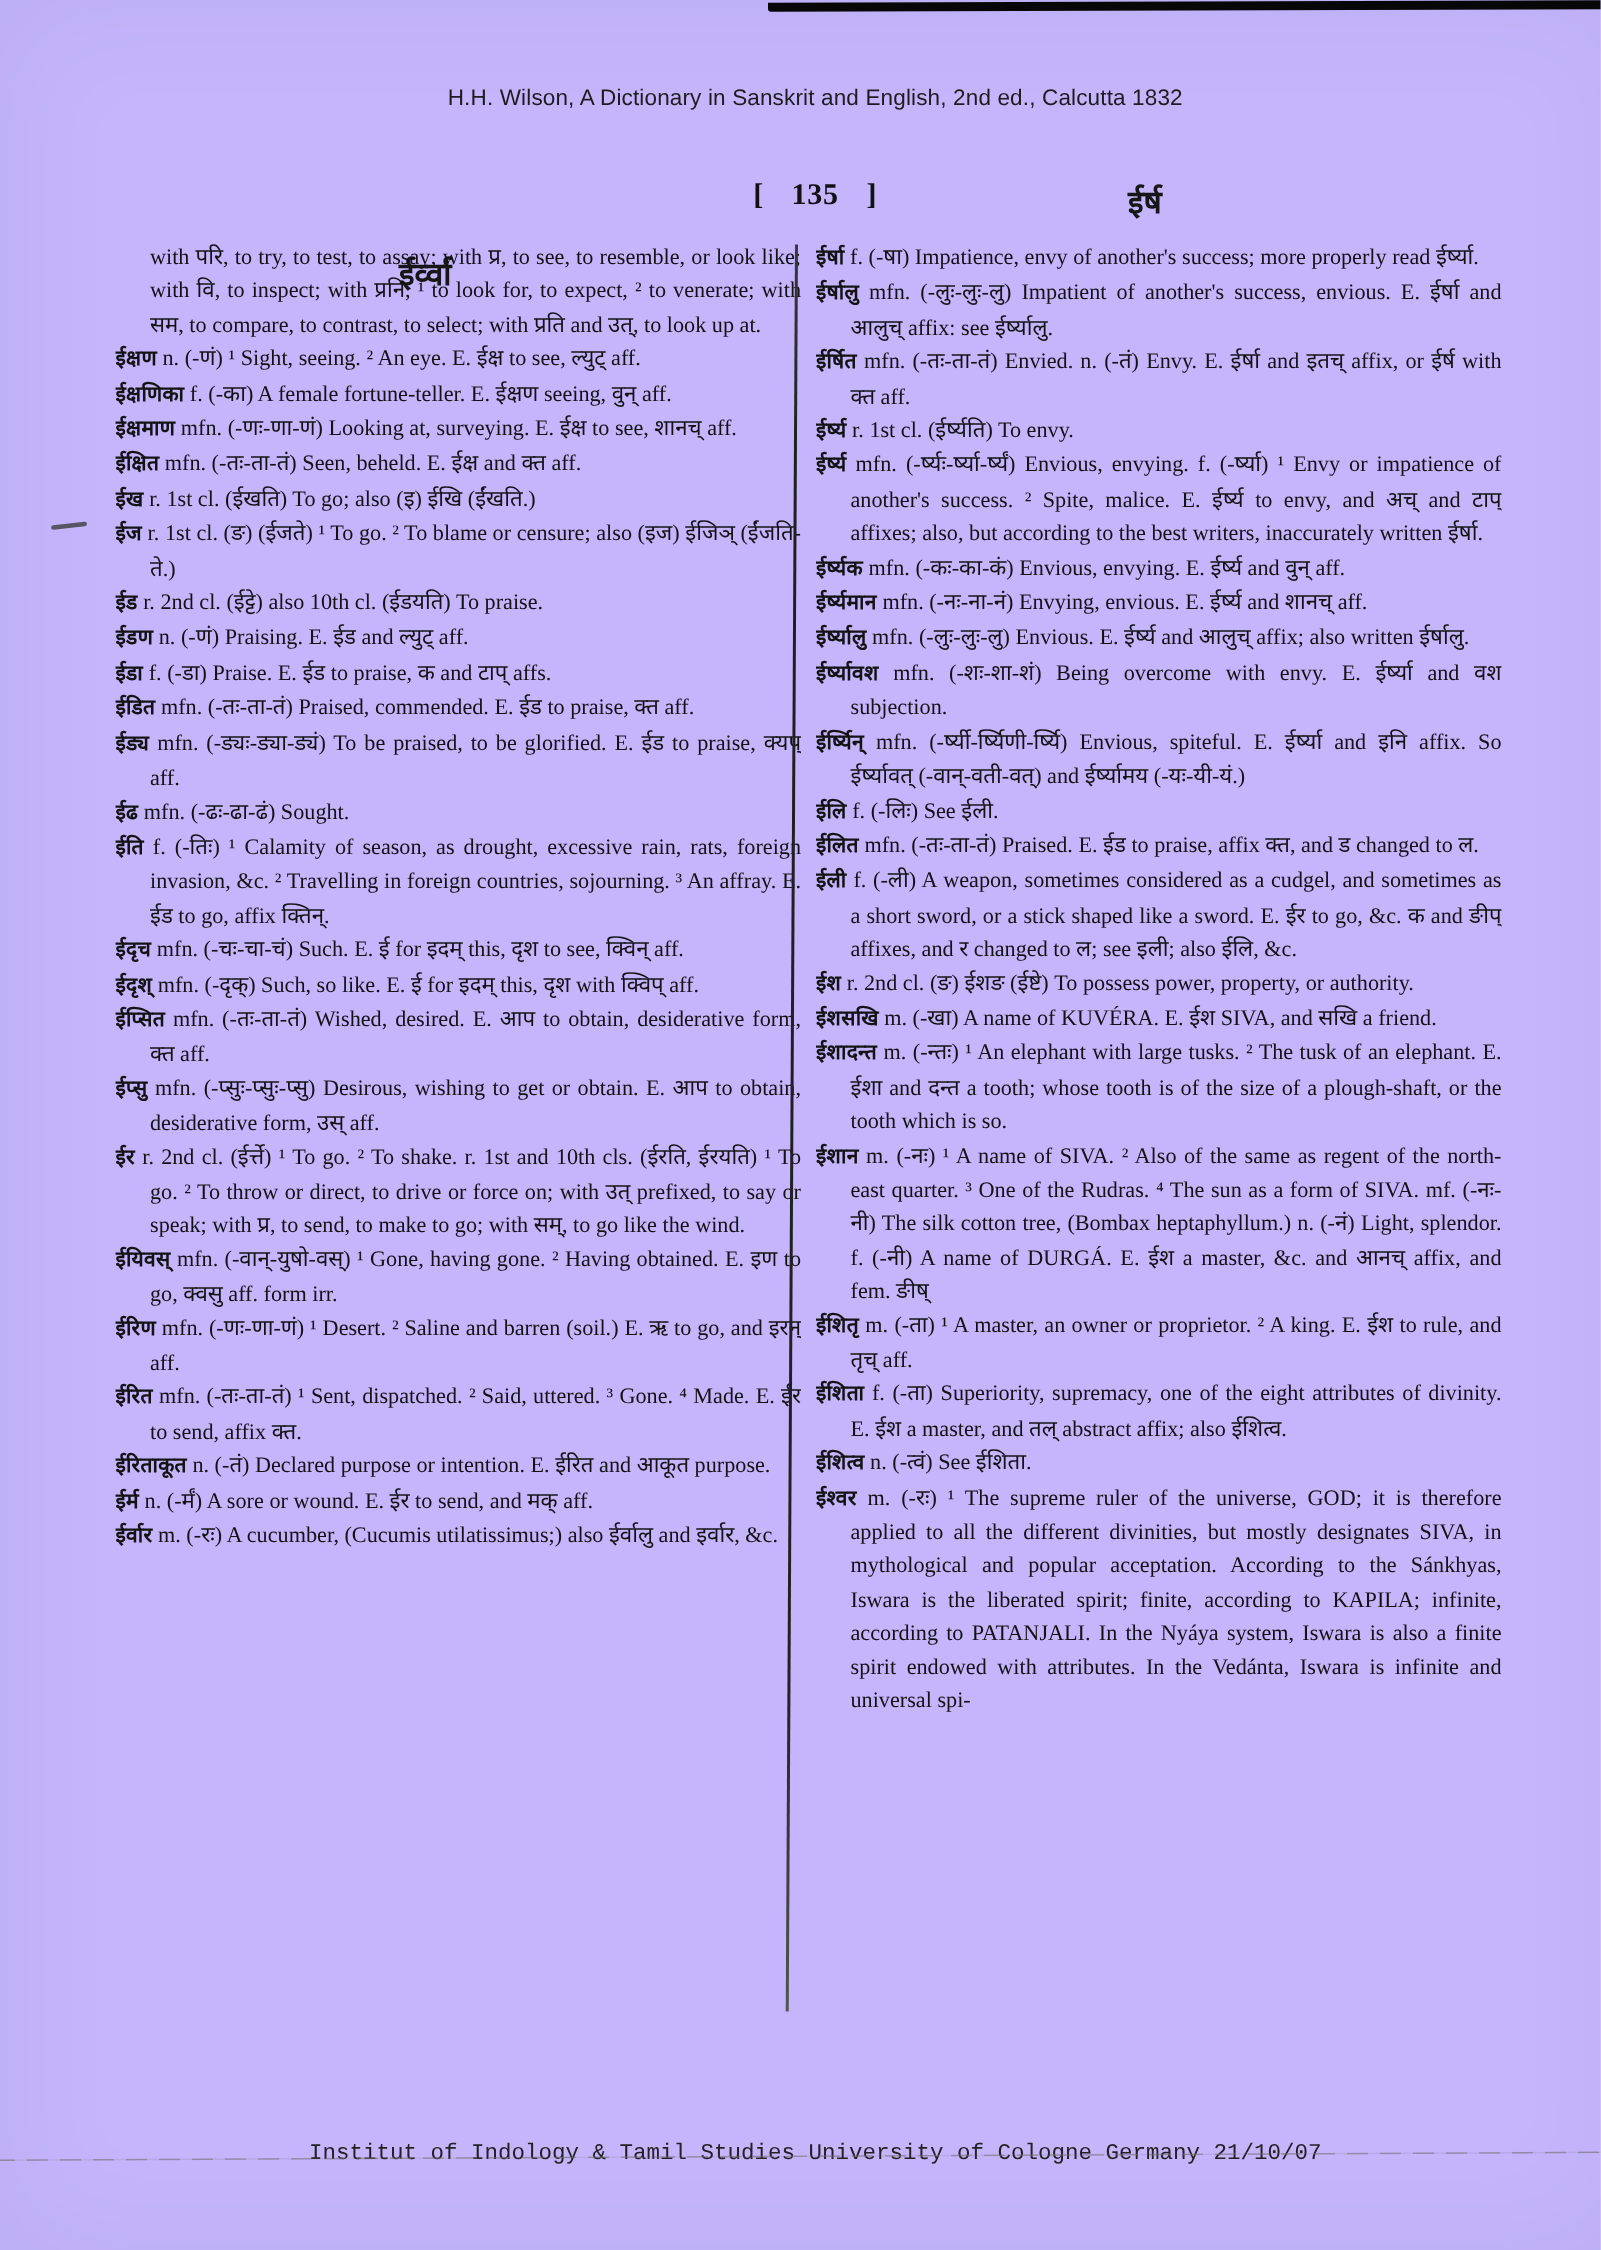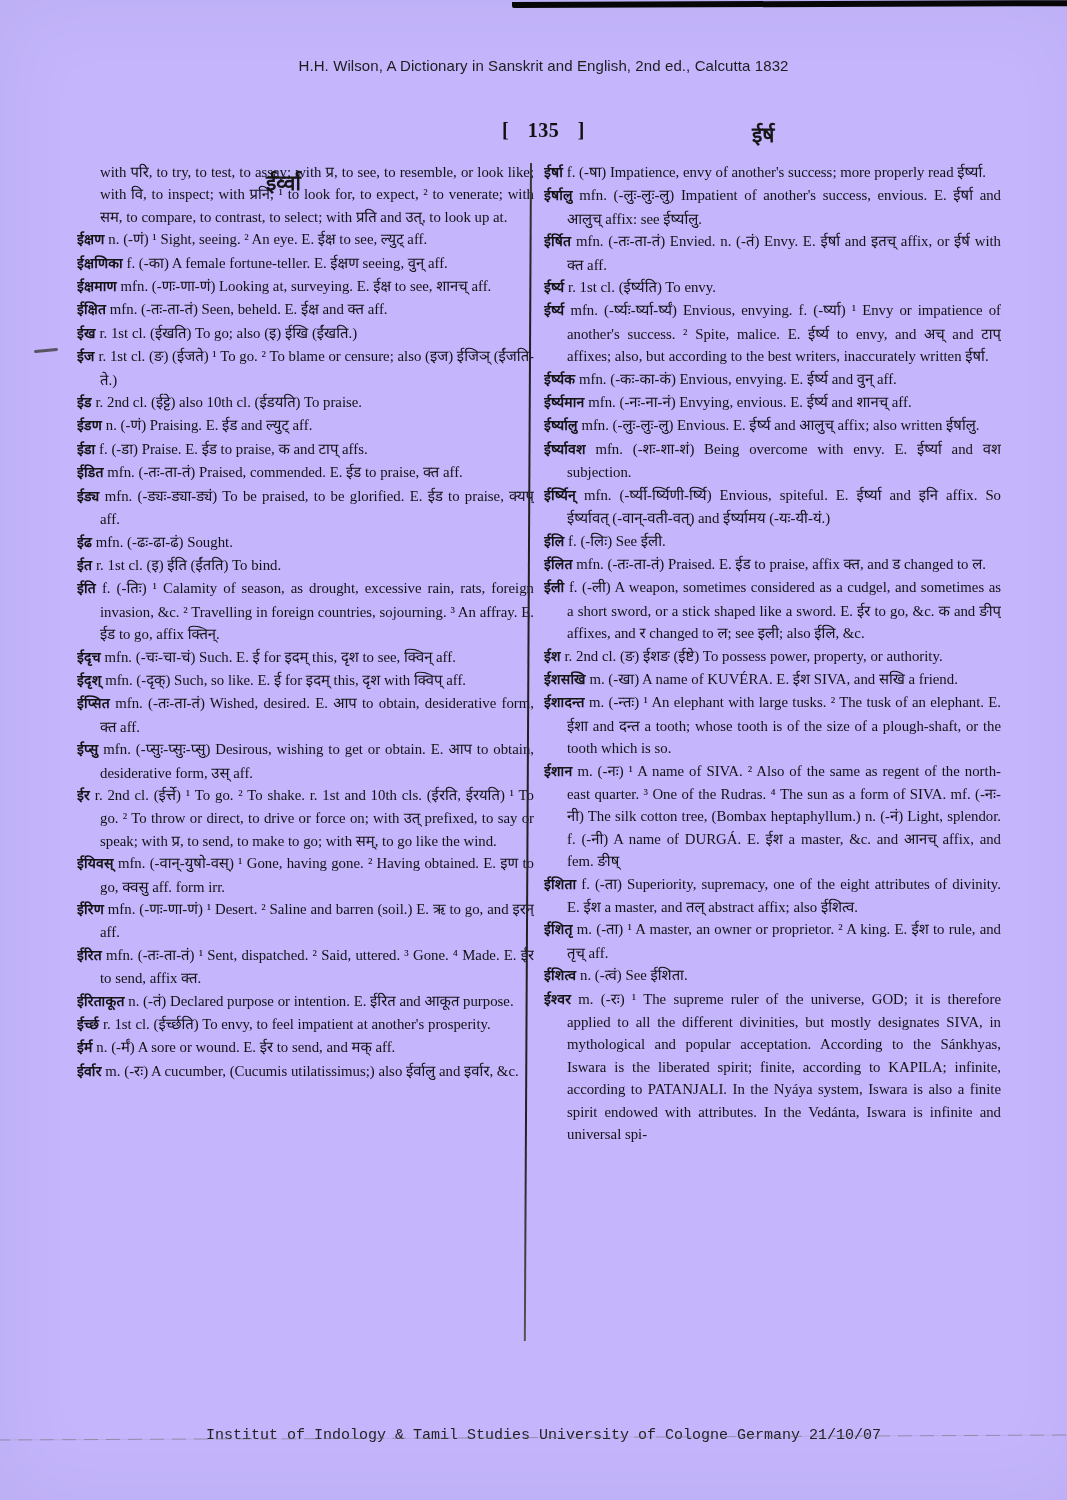--- a/index.html
+++ b/index.html
@@ -157,24 +157,20 @@
         <p class="entry">
           <span class="hw">ईड्य</span>
           <span>mfn. (-ड्यः-ड्या-ड्यं) To be praised, to be glorified. E. ईड to praise, क्यप् aff.</span>
         </p>
 
         <p class="entry">
           <span class="hw">ईढ</span>
           <span>mfn. (-ढः-ढा-ढं) Sought.</span>
         </p>
 
-        <p class="entry">
-          <span class="hw">ईत</span>
-          <span>r. 1st cl. (इ) ईति (ईंतति) To bind.</span>
-        </p>
 
 
         <p class="entry">
           <span class="hw">ईति</span>
           <span>f. (-तिः) ¹ Calamity of season, as drought, excessive rain, rats, foreign invasion, &amp;c. ² Travelling in foreign countries, sojourning. ³ An affray. E. ईड to go, affix क्तिन्.</span>
         </p>
 
         <p class="entry">
           <span class="hw">ईदृच</span>
           <span>mfn. (-चः-चा-चं) Such. E. ई for इदम् this, दृश to see, क्विन् aff.</span>
@@ -215,24 +211,20 @@
         <p class="entry">
           <span class="hw">ईरित</span>
           <span>mfn. (-तः-ता-तं) ¹ Sent, dispatched. ² Said, uttered. ³ Gone. ⁴ Made. E. ईर to send, affix क्त.</span>
         </p>
 
         <p class="entry">
           <span class="hw">ईरिताकूत</span>
           <span>n. (-तं) Declared purpose or intention. E. ईरित and आकूत purpose.</span>
         </p>
 
-        <p class="entry">
-          <span class="hw">ईर्च्छ</span>
-          <span>r. 1st cl. (ईर्च्छति) To envy, to feel impatient at another's prosperity.</span>
-        </p>
 
         <p class="entry">
           <span class="hw">ईर्म</span>
           <span>n. (-र्मं) A sore or wound. E. ईर to send, and मक् aff.</span>
         </p>
 
 
         <p class="entry">
           <span class="hw">ईर्वार</span>
           <span>m. (-रः) A cucumber, (Cucumis utilatissimus;) also ईर्वालु and इर्वार, &amp;c.</span>
@@ -325,30 +317,30 @@
           <span class="hw">ईशादन्त</span>
           <span>m. (-न्तः) ¹ An elephant with large tusks. ² The tusk of an elephant. E. ईशा and दन्त a tooth; whose tooth is of the size of a plough-shaft, or the tooth which is so.</span>
         </p>
 
         <p class="entry">
           <span class="hw">ईशान</span>
           <span>m. (-नः) ¹ A name of SIVA. ² Also of the same as regent of the north-east quarter. ³ One of the Rudras. ⁴ The sun as a form of SIVA. mf. (-नः-नी) The silk cotton tree, (Bombax heptaphyllum.) n. (-नं) Light, splendor. f. (-नी) A name of DURGÁ. E. ईश a master, &amp;c. and आनच् affix, and fem. ङीष्</span>
         </p>
 
         <p class="entry">
+          <span class="hw">ईशितृ</span>
+          <span>m. (-ता) ¹ A master, an owner or proprietor. ² A king. E. ईश to rule, and तृच् aff.</span>
+        </p>
+
+        <p class="entry">
           <span class="hw">ईशिता</span>
           <span>f. (-ता) Superiority, supremacy, one of the eight attributes of divinity. E. ईश a master, and तल् abstract affix; also ईशित्व.</span>
         </p>
 
         <p class="entry">
-          <span class="hw">ईशितृ</span>
-          <span>m. (-ता) ¹ A master, an owner or proprietor. ² A king. E. ईश to rule, and तृच् aff.</span>
-        </p>
-
-        <p class="entry">
           <span class="hw">ईशित्व</span>
           <span>n. (-त्वं) See ईशिता.</span>
         </p>
 
         <p class="entry">
           <span class="hw">ईश्वर</span>
           <span>m. (-रः) ¹ The supreme ruler of the universe, GOD; it is therefore applied to all the different divinities, but mostly designates SIVA, in mythological and popular acceptation. According to the Sánkhyas, Iswara is the liberated spirit; finite, according to KAPILA; infinite, according to PATANJALI. In the Nyáya system, Iswara is also a finite spirit endowed with attributes. In the Vedánta, Iswara is infinite and universal spi-</span>
         </p>
       </div>
   </div>

